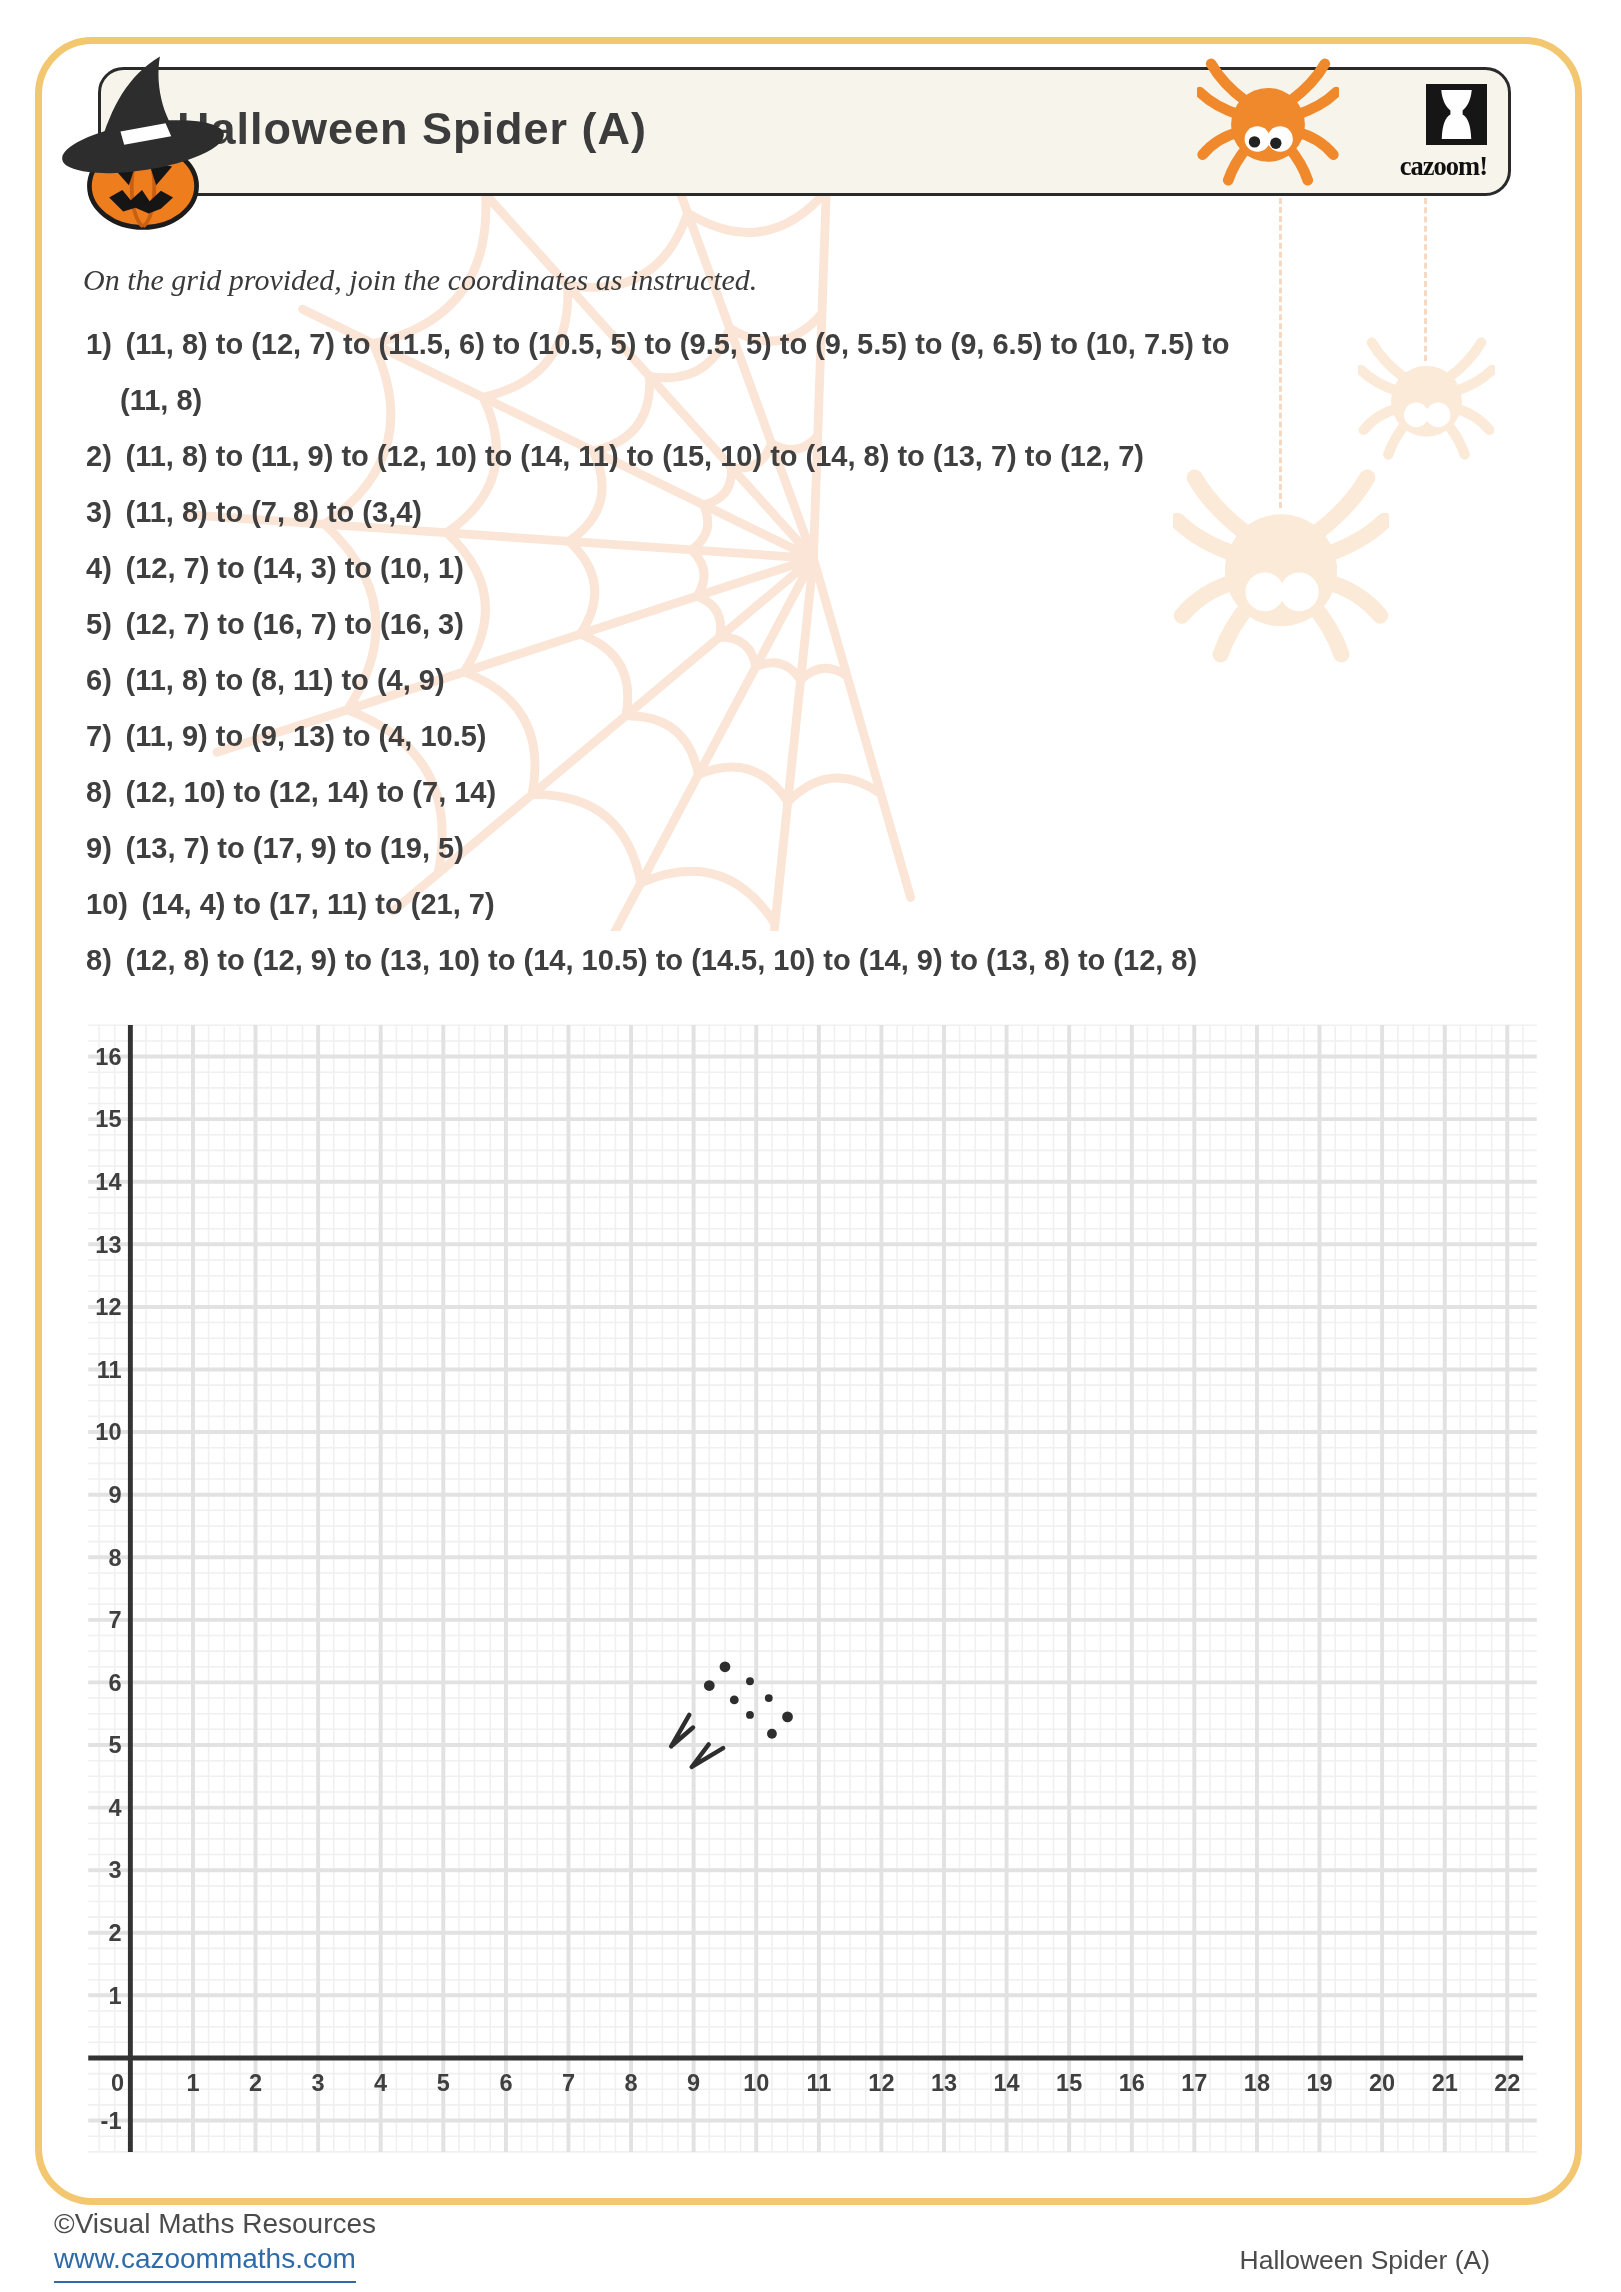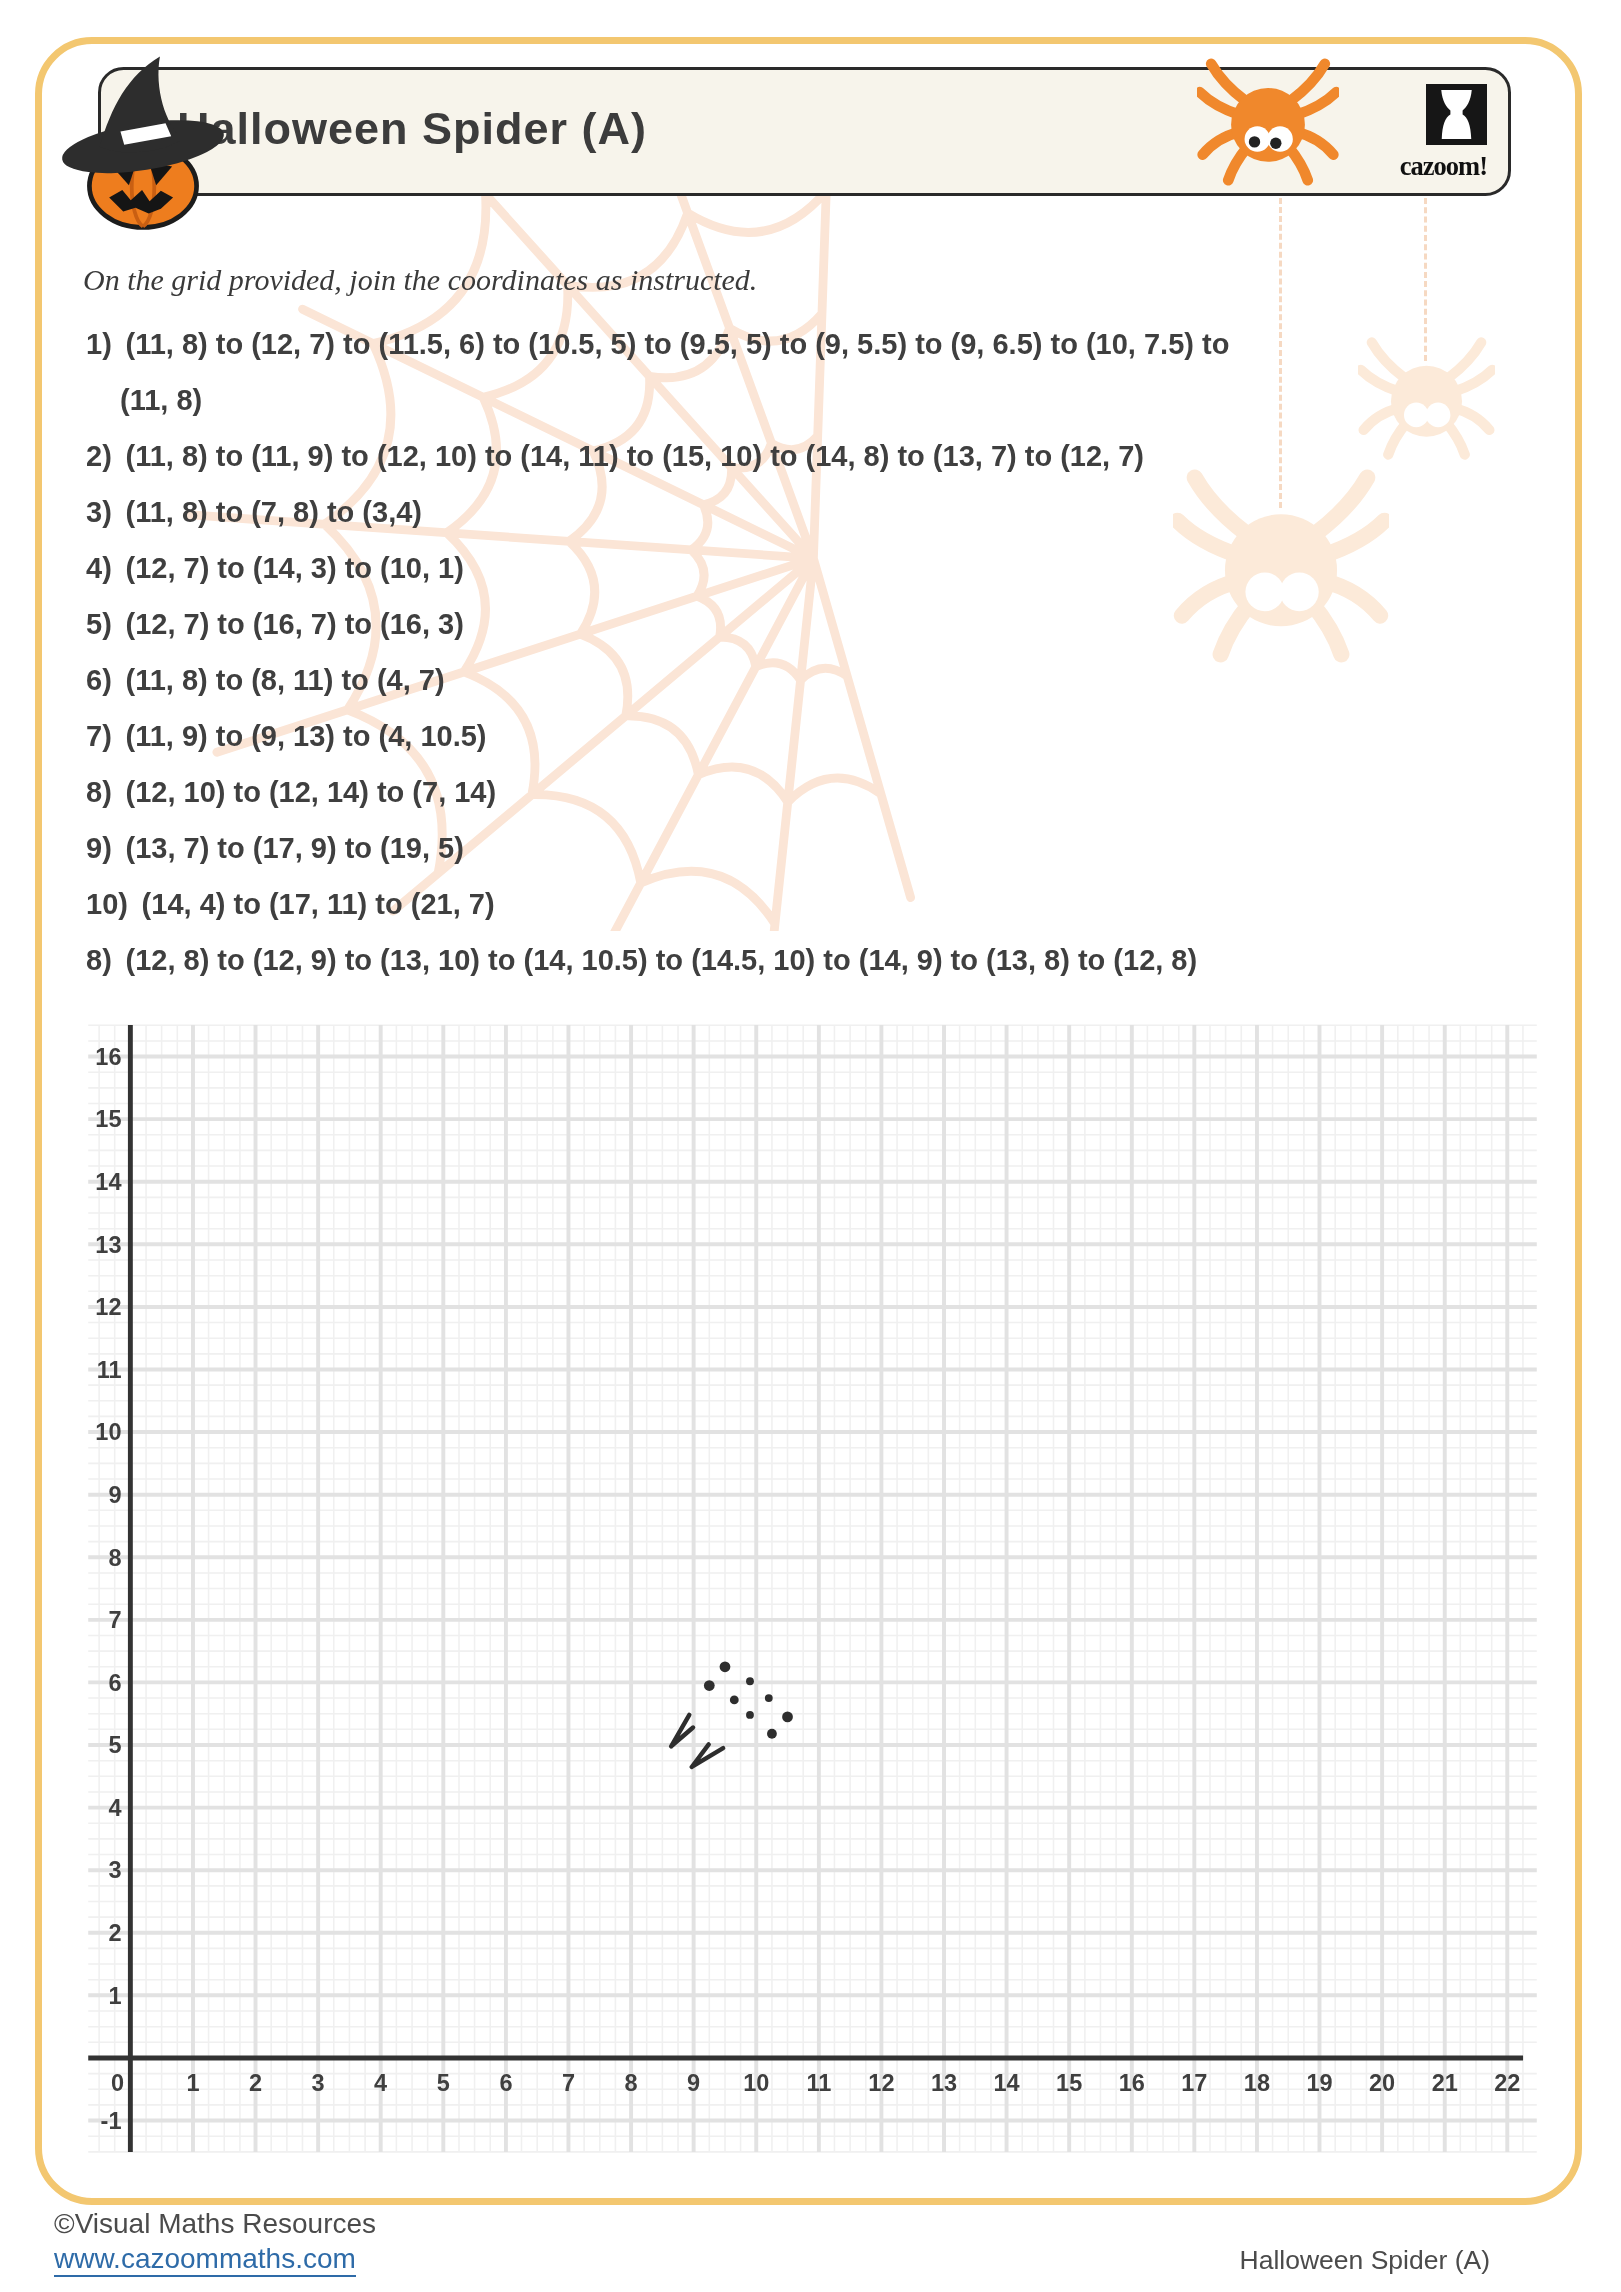--- a/index.html
+++ b/index.html
@@ -22,21 +22,21 @@
   .instruction{position:absolute;left:83px;top:263px;margin:0;z-index:3;
         font-family:"Liberation Serif",serif;font-style:italic;font-size:30px;color:#3a3a3a;text-align:right;}
   .problems{position:absolute;left:86px;top:316px;width:1470px;z-index:3;}
   .prob-row{height:56px;display:flex;align-items:center;font-size:29px;font-weight:bold;
         color:#3f3f3f;white-space:nowrap;}
   .pnum{margin-right:13.7px;}
   .prob-cont{padding-left:34px;}
   .grid-wrap{position:absolute;left:88px;top:1023px;width:1449px;height:1131px;z-index:2;}
   .footer-copy{position:absolute;left:54px;top:2208px;font-size:28px;color:#4b4b4b;z-index:3;}
   .footer-link{position:absolute;left:54px;top:2243px;font-size:28px;color:var(--link-blue);z-index:3;
-        text-decoration:none;border-bottom:2.9px solid var(--link-blue);padding-bottom:0;cursor:pointer;}
+        text-decoration:none;border-bottom:2.9px solid var(--link-blue);padding-bottom:6px;cursor:pointer;}
   .footer-right{position:absolute;right:131px;top:2245px;font-size:26.5px;color:#4b4b4b;z-index:3;}
 </style>
 </head>
 <body>
 
 <div class="page">
 
   <div class="outer-border"></div>
 
   <svg id="web" class="web" viewBox="0 0 900 820">
@@ -107,21 +107,21 @@
       <div class="prob-row">
         <span class="pnum">4)</span>
         <span class="ptext">(12, 7) to (14, 3) to (10, 1)</span>
       </div>
       <div class="prob-row">
         <span class="pnum">5)</span>
         <span class="ptext">(12, 7) to (16, 7) to (16, 3)</span>
       </div>
       <div class="prob-row">
         <span class="pnum">6)</span>
-        <span class="ptext">(11, 8) to (8, 11) to (4, 7)</span>
+        <span class="ptext">(11, 8) to (8, 11) to (4, 9)</span>
       </div>
       <div class="prob-row">
         <span class="pnum">7)</span>
         <span class="ptext">(11, 9) to (9, 13) to (4, 10.5)</span>
       </div>
       <div class="prob-row">
         <span class="pnum">8)</span>
         <span class="ptext">(12, 10) to (12, 14) to (7, 14)</span>
       </div>
       <div class="prob-row">

